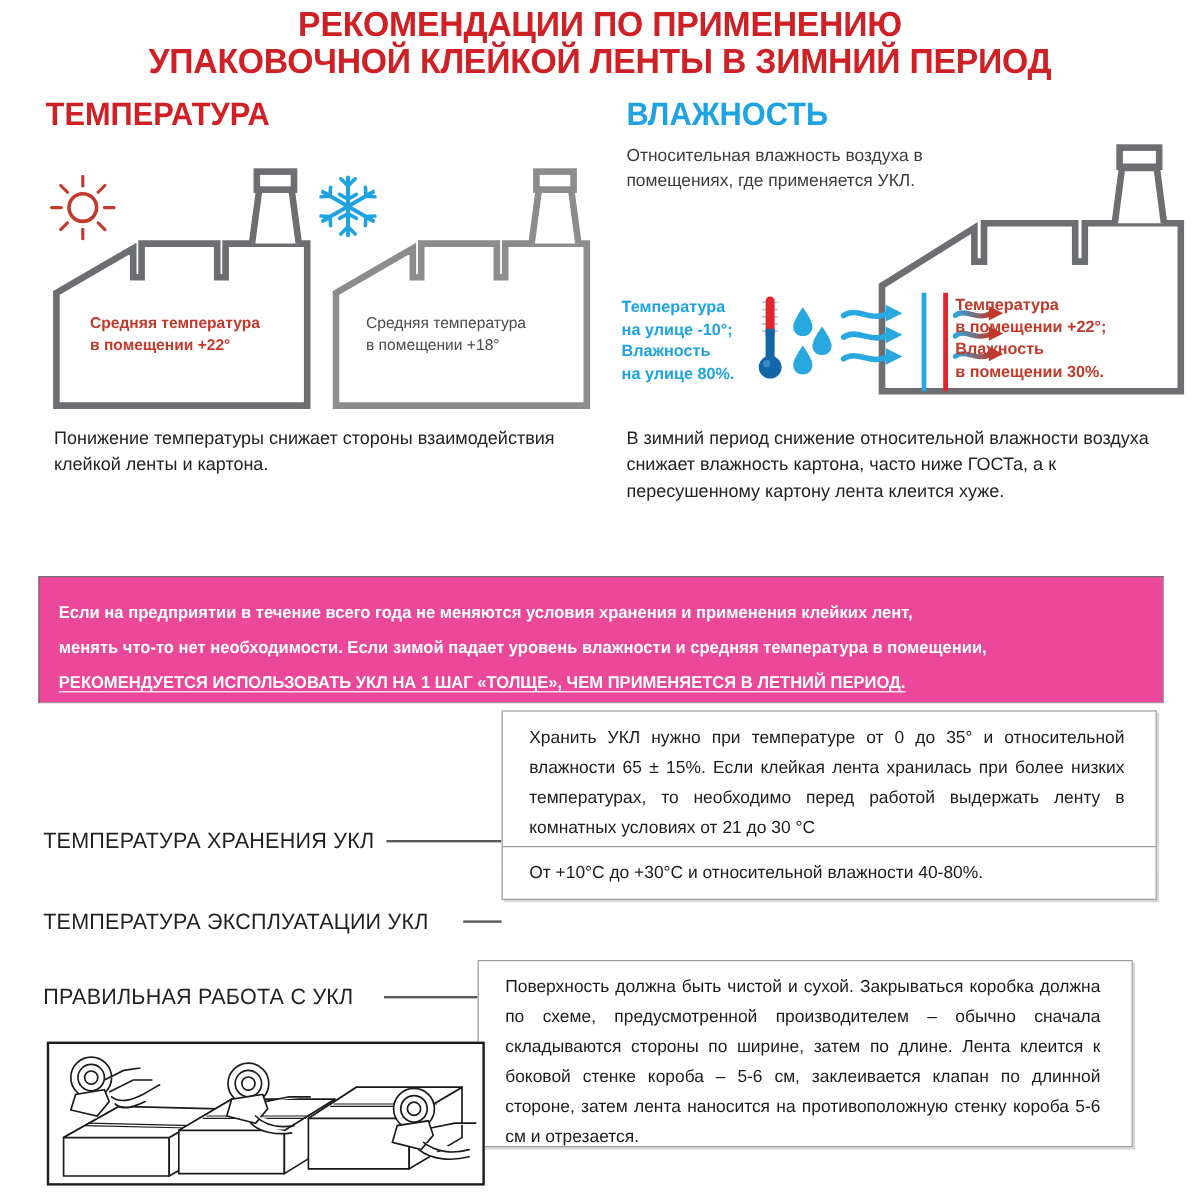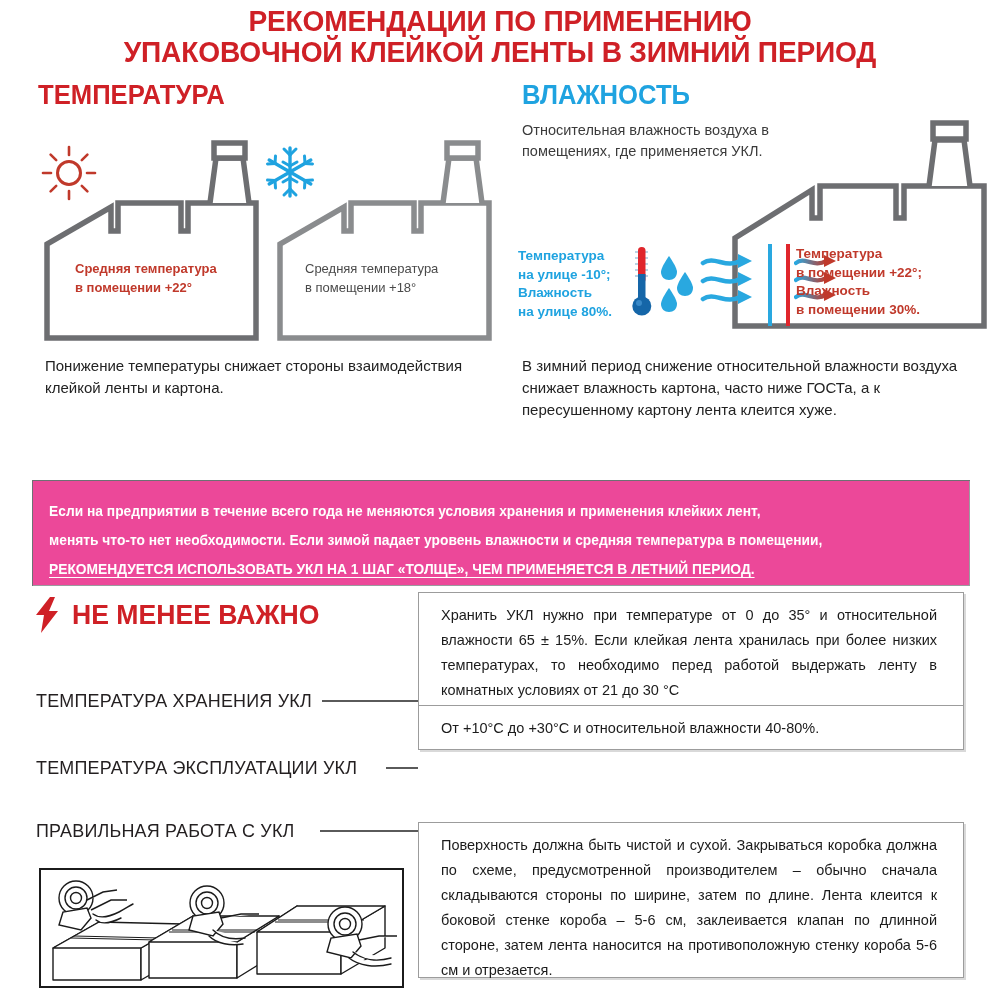--- a/index.html
+++ b/index.html
@@ -102,21 +102,21 @@
     border:1px solid #9c9c9c;
     box-shadow: 2px 2px 0 0 #d9d9d9;
   }
   .tbox-text {
     font-size:14.5px; line-height:25px; color:#1b1b1b;
     padding:10px 26px 10px 22px;
     text-align:justify;
   }
   .box-storage { left:418px; top:592px; width:546px; height:133px; }
   .box-usage   { left:418px; top:705px; width:546px; height:45px;  }
-  .box-work    { left:418px; top:800px; width:546px; height:156px;margin-top:22px; }
+  .box-work    { left:398px; top:800px; width:546px; height:156px; }
   .box-usage .tbox-text { padding:9px 16px 0 22px; line-height:26px; text-align:left; }
 
   
   .illus {
     position:absolute; left:39px; top:868px; width:365px; height:120px;
     border:2.2px solid #1b1b1b; background:#fff; overflow:hidden;
   }
 </style>
 </head>
 <body>
@@ -288,26 +288,20 @@
   <div class="body-par par-right">В зимний период снижение относительной влажности воздуха снижает влажность картона, часто ниже ГОСТа, а к пересушенному картону лента клеится хуже.</div>
 
   <div class="callout">
     <div class="callout-inner">
       <div class="callout-line">Если на предприятии в течение всего года не меняются условия хранения и применения клейких лент,</div>
       <div class="callout-line">менять что-то нет необходимости. Если зимой падает уровень влажности и средняя температура в помещении,</div>
       <div class="callout-line underline">РЕКОМЕНДУЕТСЯ ИСПОЛЬЗОВАТЬ УКЛ НА 1 ШАГ «ТОЛЩЕ», ЧЕМ ПРИМЕНЯЕТСЯ В ЛЕТНИЙ ПЕРИОД.</div>
     </div>
   </div>
 
-  <div class="important-head">
-    <svg class="bolt" viewBox="0 0 24 36">
-      <path d="M14,0 L0,18 L8,18 L5,36 L22,14 L13,14 L19,0 Z" fill="#cf2026"></path>
-    </svg>
-    <div class="important-title">НЕ МЕНЕЕ ВАЖНО</div>
-  </div>
 
   <div class="row-label lbl-storage">ТЕМПЕРАТУРА ХРАНЕНИЯ УКЛ</div>
   <div class="conn conn-h" style="left:322px; top:700px; width:96px;"></div>
 
   <div class="tbox box-storage">
     <div class="tbox-text">Хранить УКЛ  нужно при температуре от 0 до 35° и относительной влажности 65 ± 15%. Если клейкая лента хранилась при более низких температурах, то необходимо перед работой выдержать ленту в комнатных условиях от 21 до 30 °C</div>
   </div>
 
   <div class="row-label lbl-usage">ТЕМПЕРАТУРА ЭКСПЛУАТАЦИИ УКЛ</div>
   <div class="conn conn-h" style="left:386px; top:767px; width:32px;"></div>

